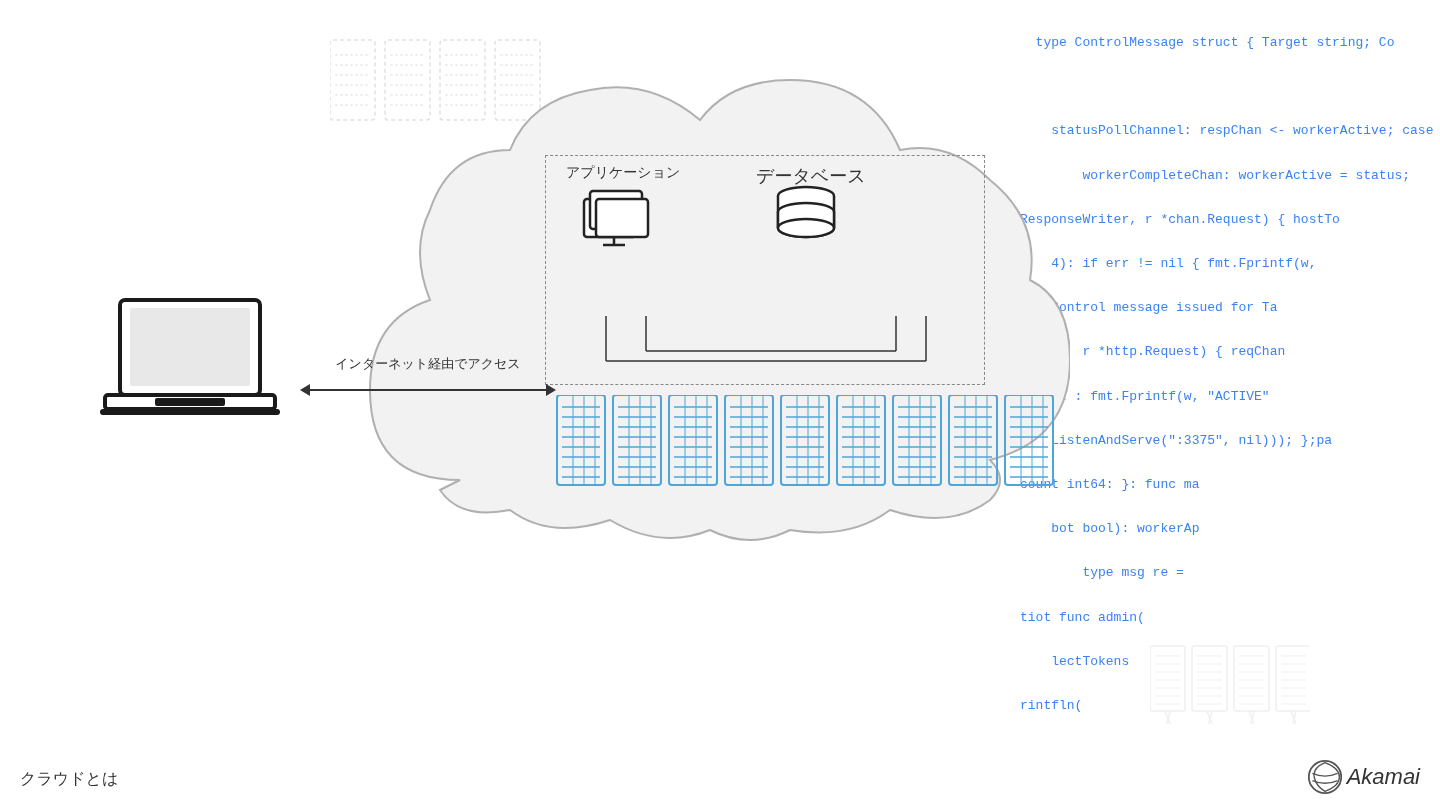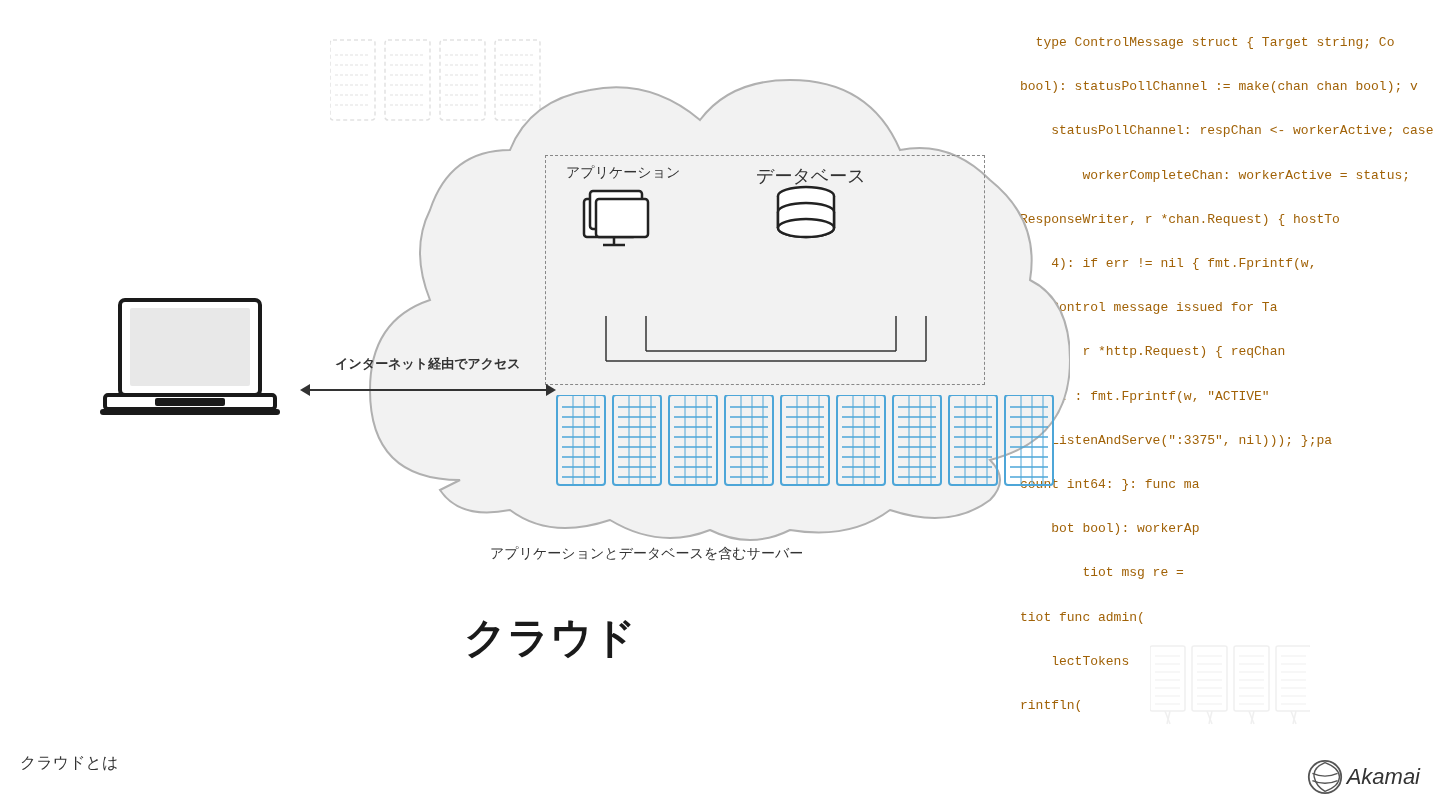--- a/index.html
+++ b/index.html
@@ -15,21 +15,21 @@
     
     .code-bg {
       position: absolute;
       top: 0;
       right: 0;
       width: 420px;
       height: 100%;
       font-family: 'Courier New', monospace;
       font-size: 13px;
       line-height: 1.7;
-      color: #a16207;
+      color: #3b82f6;
       padding: 10px 10px 10px 0;
       pointer-events: none;
       white-space: pre;
       overflow: hidden;
     }
 
     
     .main-area {
       position: absolute;
       top: 0;
@@ -72,21 +72,20 @@
       width: 300px;
       display: flex;
       flex-direction: column;
       align-items: center;
     }
     .arrow-label {
       font-size: 13px;
       color: #333;
       margin-bottom: 16px;
       white-space: nowrap;
-      font-weight: bold;
     }
     .arrow-line {
       width: 240px;
       height: 2px;
       background: #333;
       position: relative;
     }
     .arrow-line::before {
       content: '';
       position: absolute;
@@ -124,21 +123,21 @@
       width: 1100px;
       text-align: center;
       font-size: 42px;
       font-weight: bold;
       color: #1a1a1a;
     }
 
     
     .bottom-left {
       position: absolute;
-      bottom: 36px;
+      bottom: 20px;
       left: 20px;
       font-size: 16px;
       color: #333;
     }
 
     
     .akamai-logo {
       position: absolute;
       bottom: 15px;
       right: 20px;
@@ -171,32 +170,32 @@
       bottom: 80px;
       right: 130px;
       opacity: 0.18;
     }
   </style>
 </head>
 <body>
 
 <div class="code-bg">
   <span>type ControlMessage struct { Target string; Co</span>
-  <br><span>bool): statusPollChannel := make(chan chan bool); v</span>
+  <br>
   <br><span>    statusPollChannel: respChan &lt;- workerActive; case</span>
   <br><span>        workerCompleteChan: workerActive = status;</span>
   <br><span>ResponseWriter, r *chan.Request) { hostTo</span>
   <br><span>    4): if err != nil { fmt.Fprintf(w,</span>
   <br><span>    Control message issued for Ta</span>
   <br><span>        r *http.Request) { reqChan</span>
   <br><span>result : fmt.Fprintf(w, "ACTIVE"</span>
   <br><span>    ListenAndServe(":3375", nil))); };pa</span>
   <br><span>count int64: }: func ma</span>
   <br><span>    bot bool): workerAp</span>
-  <br><span>        tiot msg re =</span>
+  <br><span>        type msg re =</span>
   <br><span>tiot func admin(</span>
   <br><span>    lectTokens</span>
   <br><span>rintfln(</span>
 </div>
 
 <div class="main-area">
 
   <div class="deco-servers-top">
     <svg width="220" height="110" viewBox="0 0 220 110">
 
@@ -344,23 +343,21 @@
 
       <rect x="0" y="119" width="180" height="6" rx="3" fill="#1a1a1a"></rect>
     </svg>
   </div>
 
   <div class="arrow-area">
     <span class="arrow-label">インターネット経由でアクセス</span>
     <div class="arrow-line"></div>
   </div>
 
-  <div class="server-caption">アプリケーションとデータベースを含むサーバー</div>
-
-  <div class="cloud-label">クラウド</div>
+
 
 </div>
 
 <div class="bottom-left">クラウドとは</div>
 
 <div class="deco-servers-bottom">
   <svg width="160" height="90" viewBox="0 0 160 90">
     <rect x="0" y="10" width="35" height="65" rx="2" fill="none" stroke="#aaa" stroke-width="1.5"></rect>
     <line x1="5" y1="20" x2="30" y2="20" stroke="#aaa" stroke-width="1"></line>
     <line x1="5" y1="28" x2="30" y2="28" stroke="#aaa" stroke-width="1"></line>

